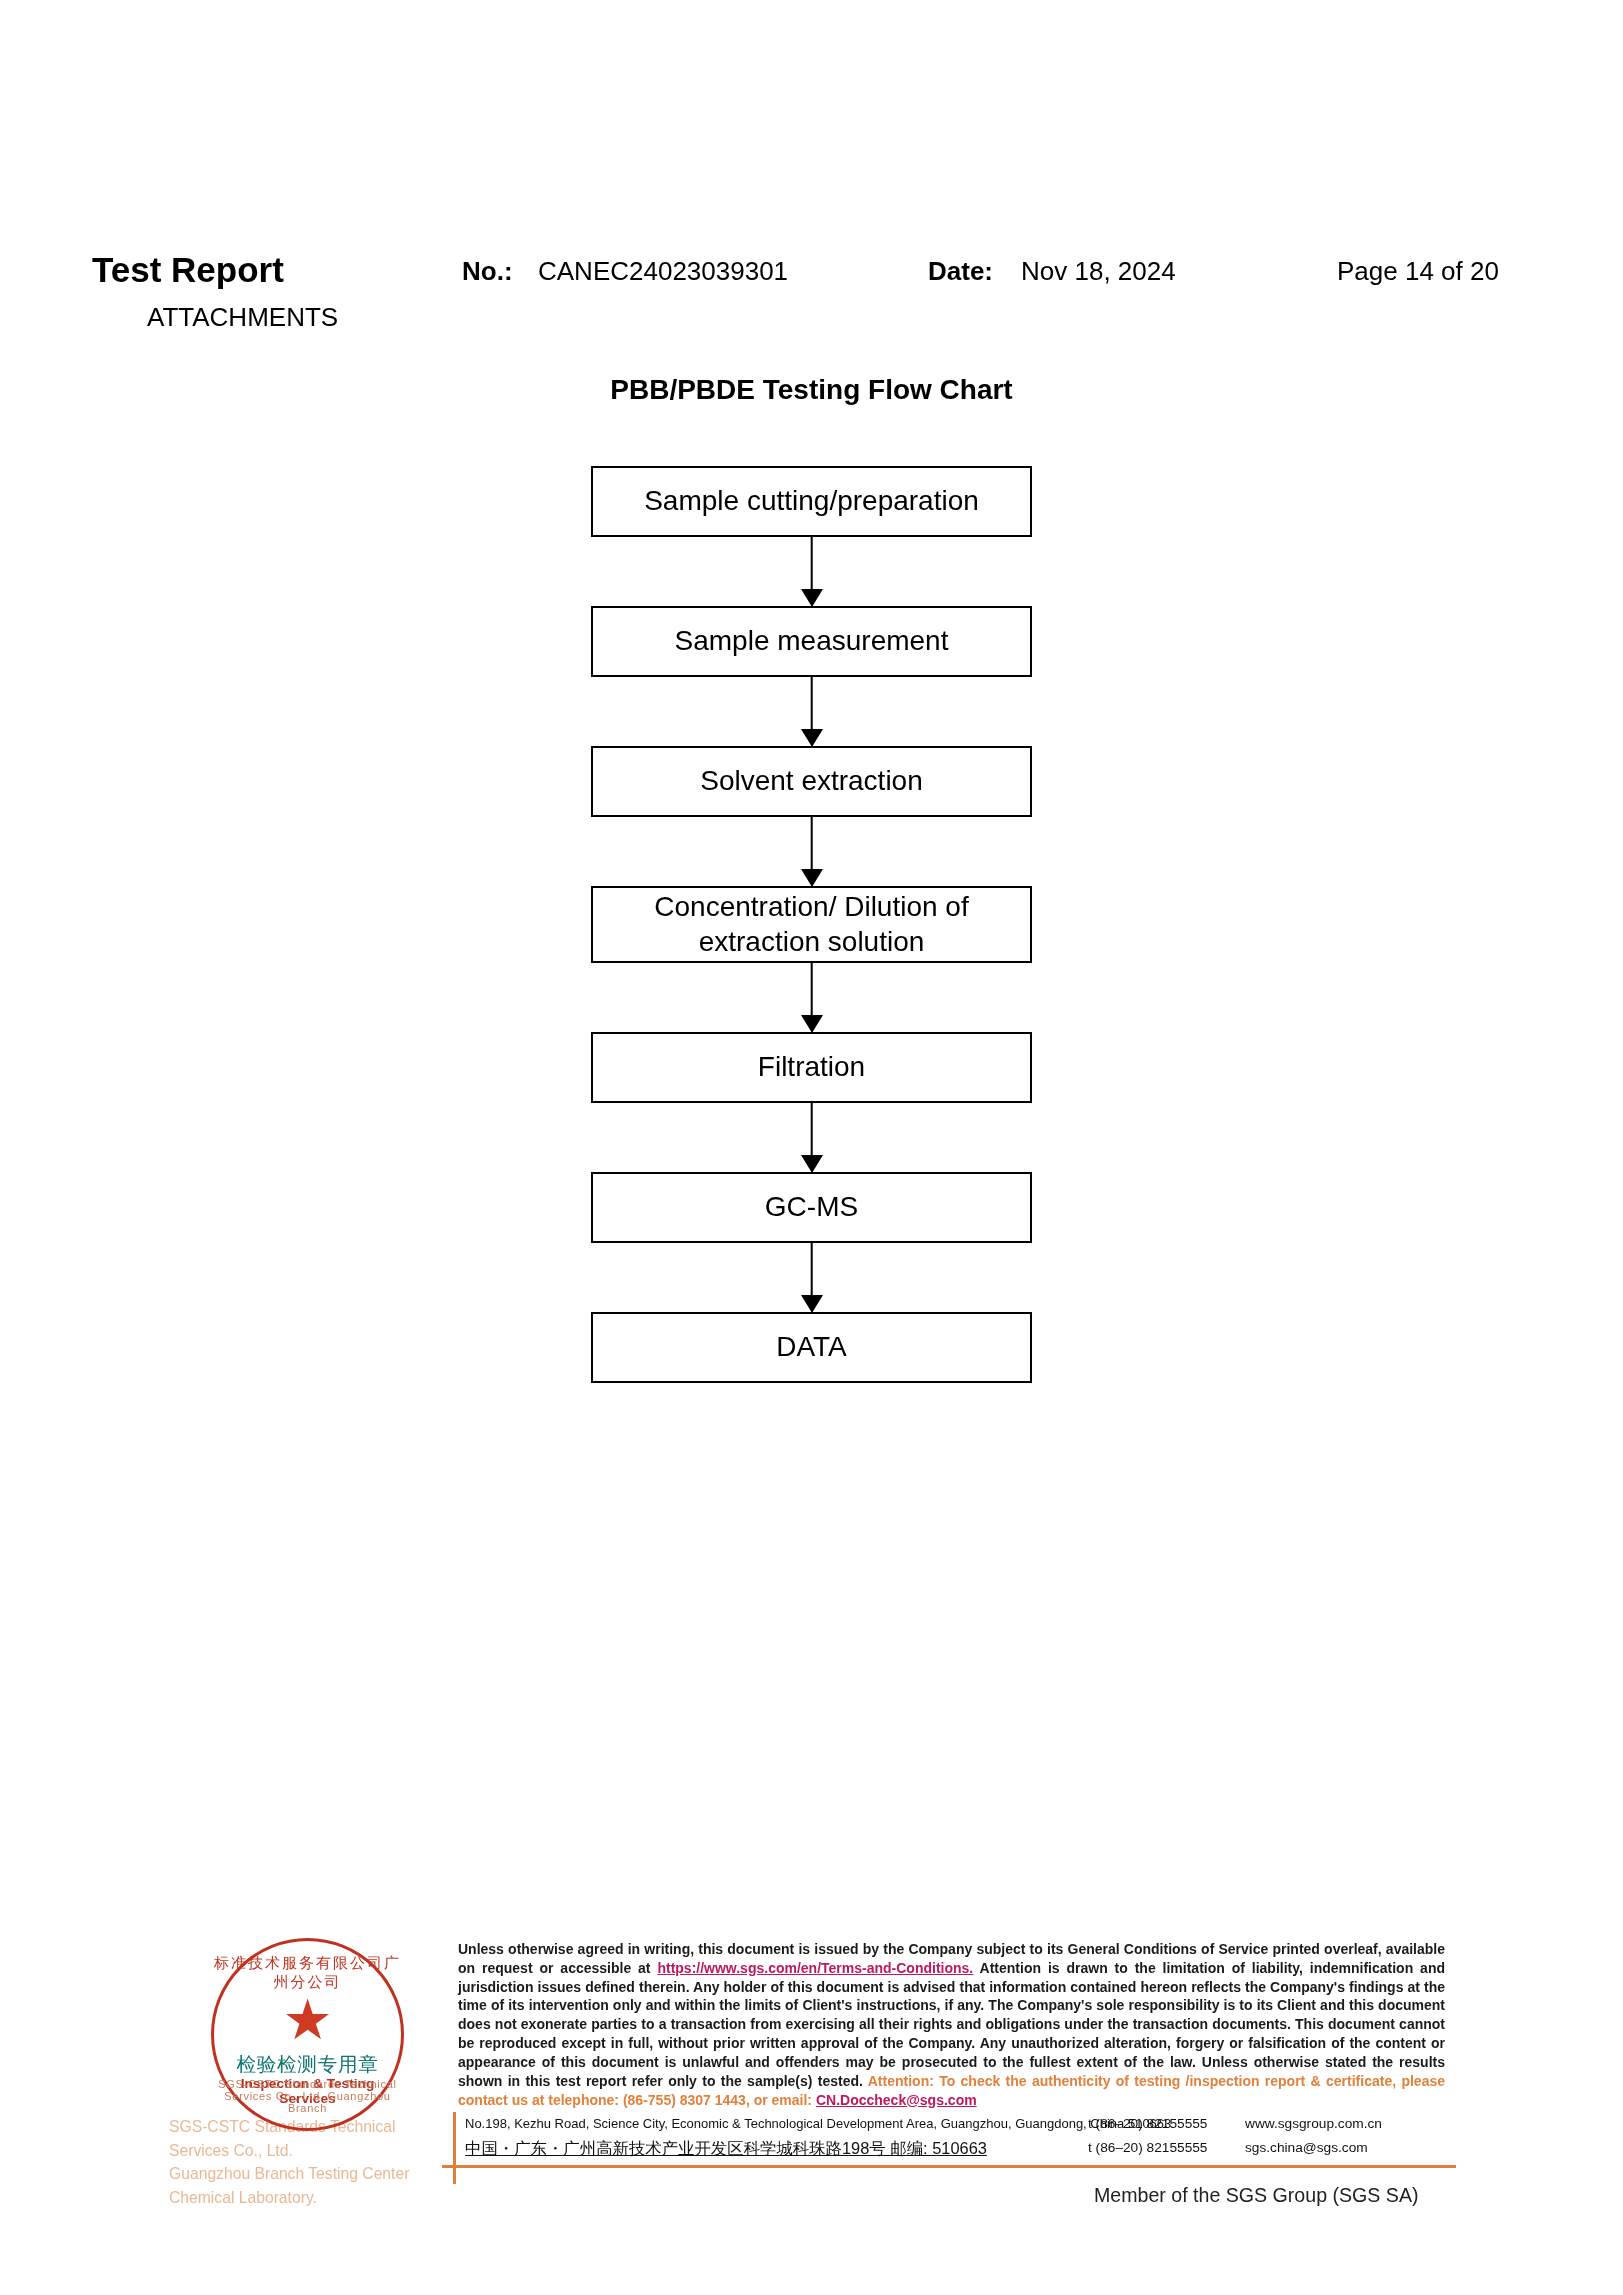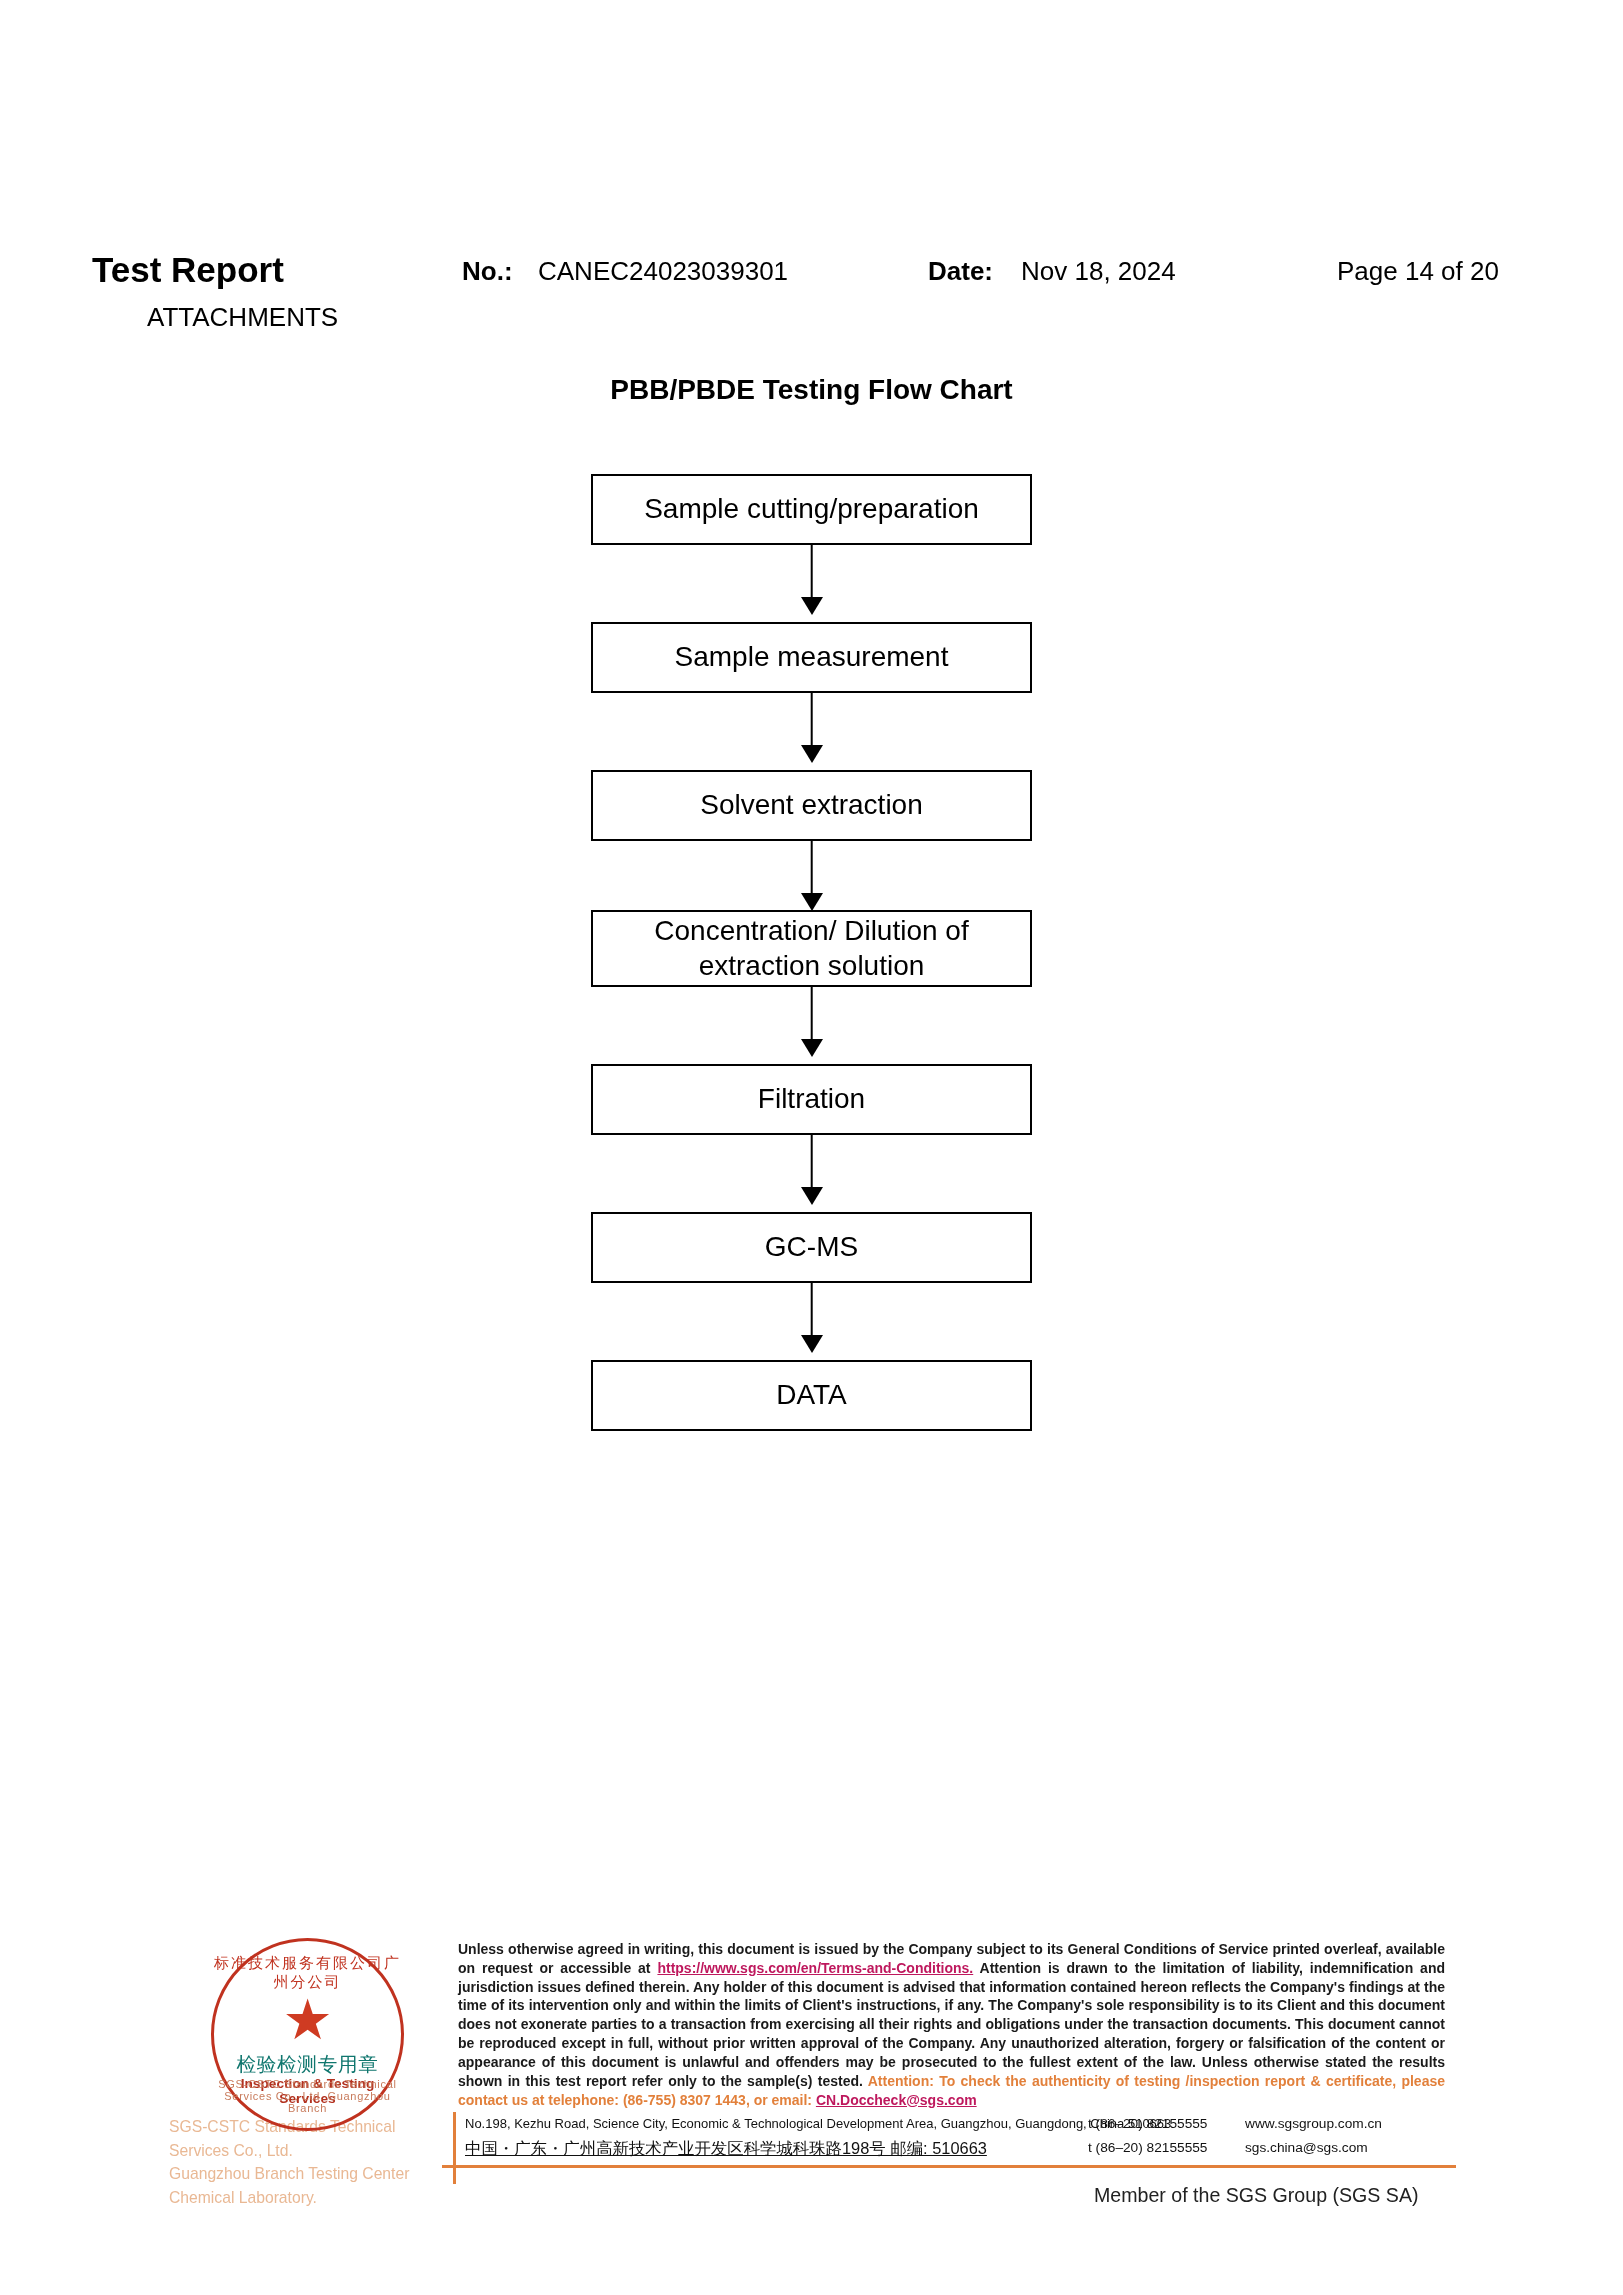--- a/index.html
+++ b/index.html
@@ -132,21 +132,21 @@
     border: 2.6px solid #000000;
     background: #ffffff;
     display: flex;
     align-items: center;
     justify-content: center;
     text-align: center;
     font-size: 28px;
     line-height: 1.22;
     padding: 3.9px 9.2px;
   }
-  .flow-box.h1 { height: 71px; margin-top: 8px; }
+  .flow-box.h1 { height: 71px; }
   .flow-box.h2 { height: 77px; }
   .arrow {
     position: relative;
     width: 441px;
     height: 69px;
   }
   .arrow .shaft {
     position: absolute;
     left: 50%;
     top: 0;

